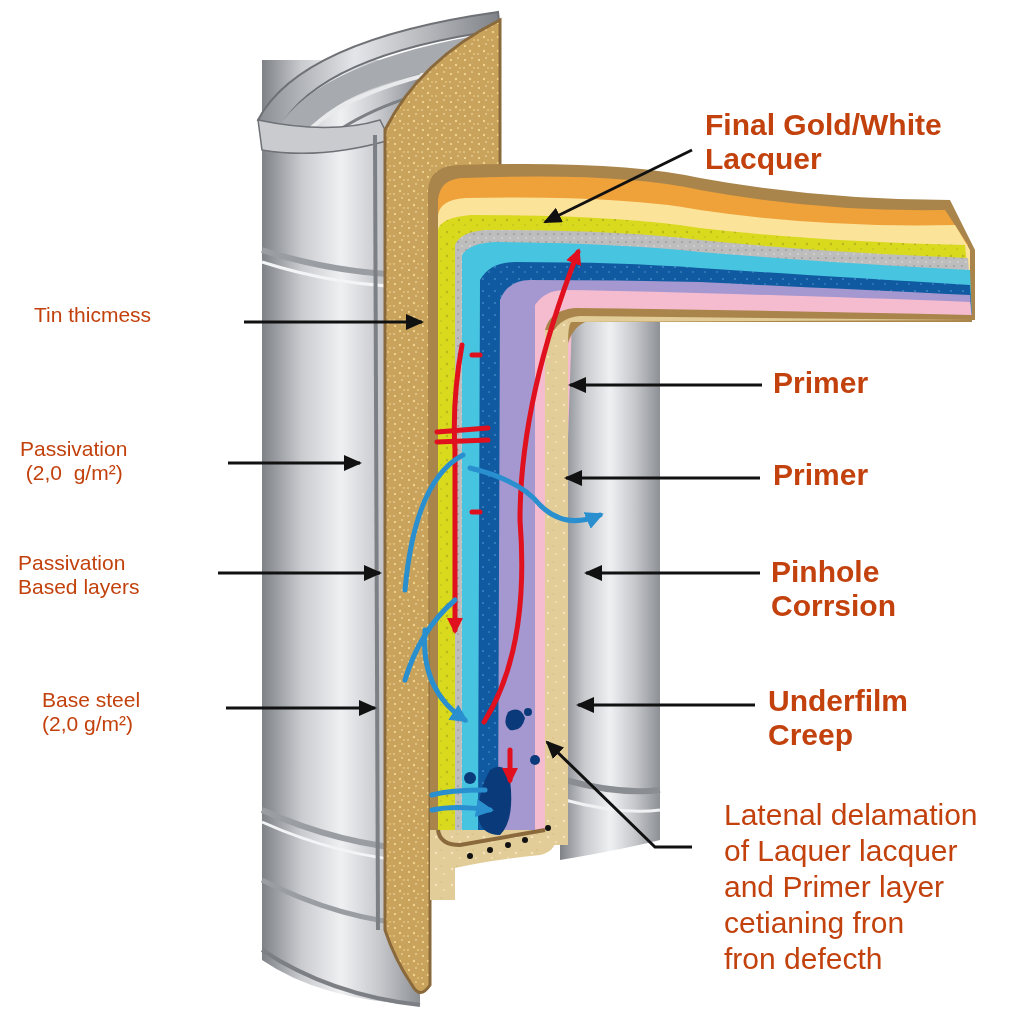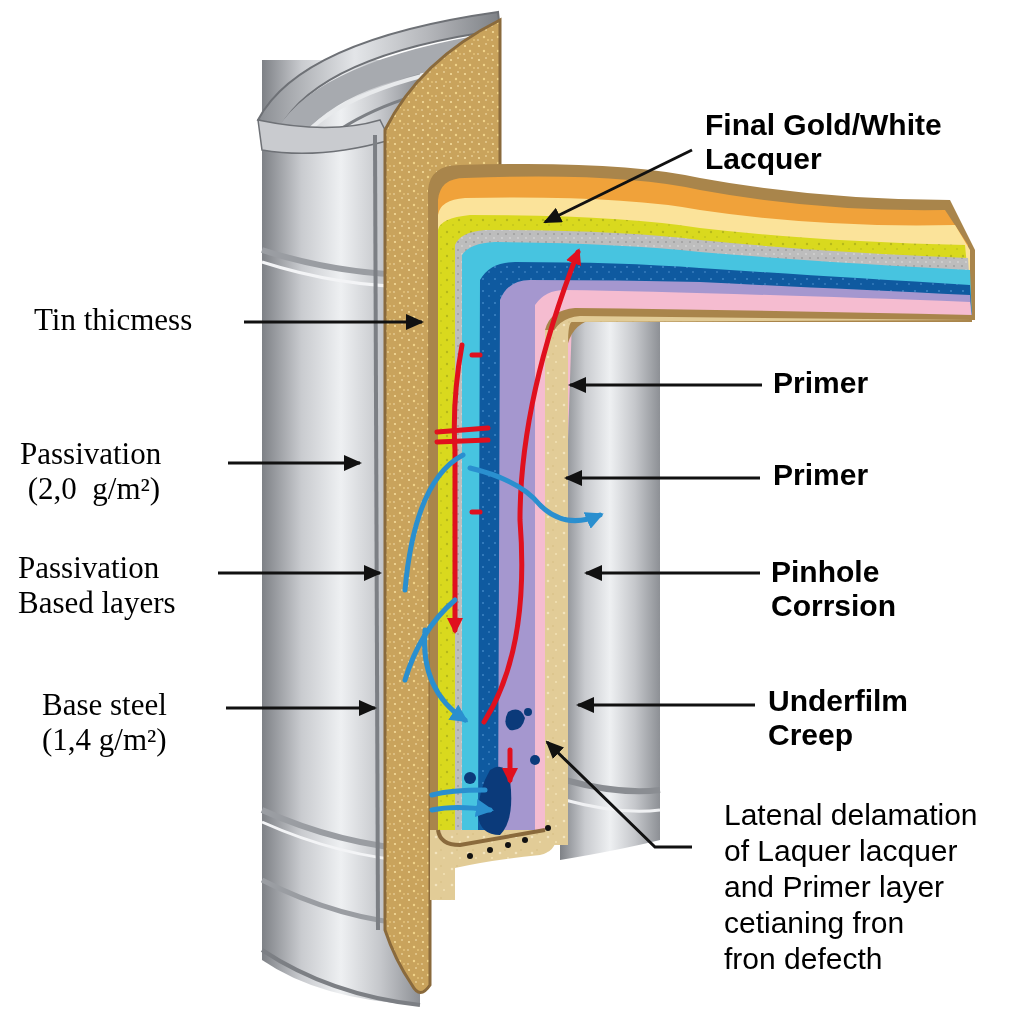--- a/index.html
+++ b/index.html
@@ -1,19 +1,19 @@
 <!DOCTYPE html>
 <html><head>
 <meta charset="utf-8">
 <style>
   html, body { margin:0; padding:0; background:#ffffff; }
   body { width:1024px; height:1024px; position:relative; overflow:hidden; font-family:"Liberation Sans", sans-serif; }
   #stage { position:absolute; left:0; top:0; width:1024px; height:1024px; }
-  .lbl { position:absolute; color:#000000; line-height:1.12; white-space:pre; }
-  .lbl.reg { font-size:31px; font-weight:400;font-family:Liberation Serif, serif; }
+  .lbl { position:absolute; color:#c2410c; line-height:1.12; white-space:pre; }
+  .lbl.reg { font-size:21px; font-weight:400; }
   .lbl.bold { font-size:30px; font-weight:700; }
   .lbl.small { font-size:30px; font-weight:400; line-height:1.2; }
 </style>
 </head>
 <body>
 
 <div id="stage">
 <svg width="1024" height="1024" viewBox="0 0 1024 1024">
   <defs>
     <linearGradient id="steelGrad" x1="0" x2="1" y1="0" y2="0">
@@ -178,21 +178,21 @@
 
 
 <div class="lbl bold" style="left:705px;top:108px;">Final Gold/White
 Lacquer</div>
 <div class="lbl reg" style="left:34px;top:303px;">Tin thicmess</div>
 <div class="lbl reg" style="left:20px;top:437px;">Passivation
  (2,0  g/m²)</div>
 <div class="lbl reg" style="left:18px;top:551px;">Passivation
 Based layers</div>
 <div class="lbl reg" style="left:42px;top:688px;">Base steel
-(1,4 g/m²)</div>
+(2,0 g/m²)</div>
 <div class="lbl bold" style="left:773px;top:366px;">Primer</div>
 <div class="lbl bold" style="left:773px;top:458px;">Primer</div>
 <div class="lbl bold" style="left:771px;top:555px;">Pinhole
 Corrsion</div>
 <div class="lbl bold" style="left:768px;top:684px;">Underfilm
 Creep</div>
 <div class="lbl small" style="left:707px;top:797px;margin-left:17px;">Latenal delamation
 of Laquer lacquer
 and Primer layer
 cetianing fron

